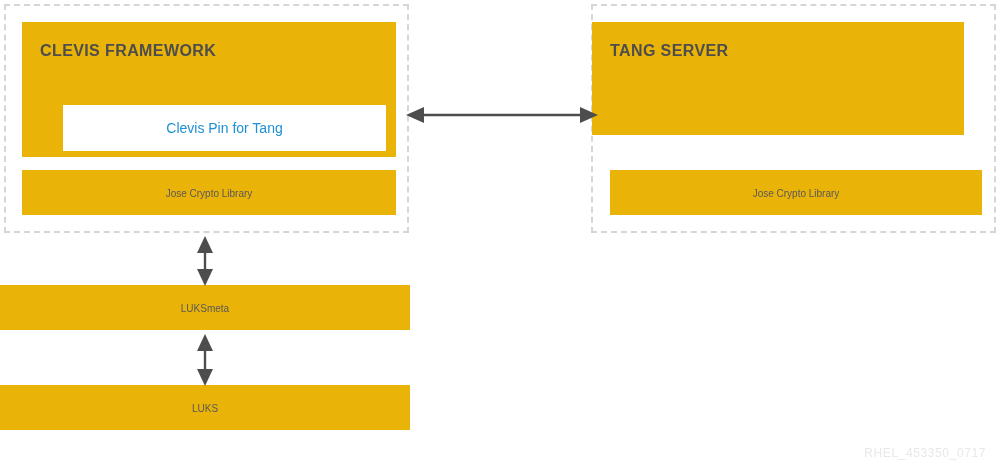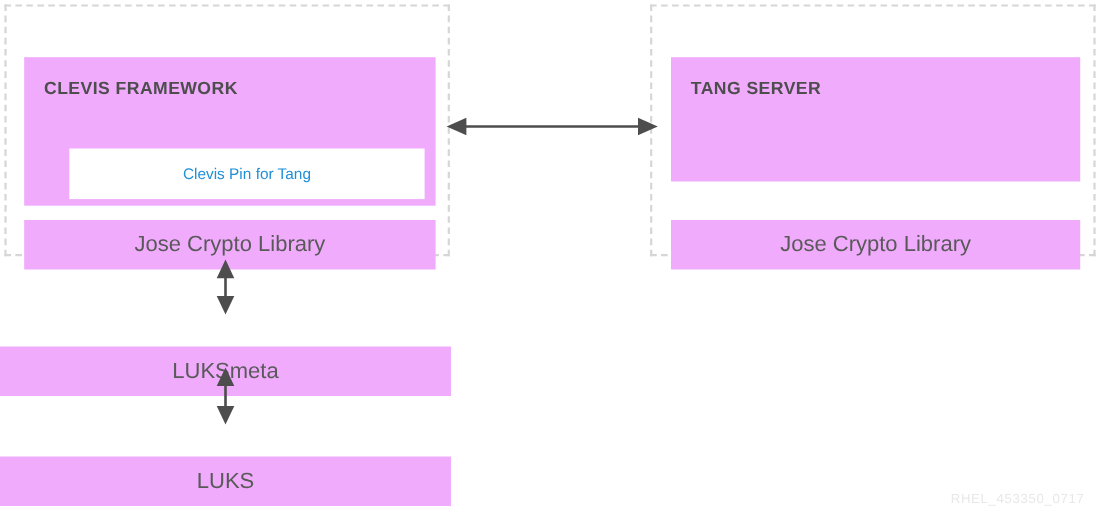--- a/index.html
+++ b/index.html
@@ -28,45 +28,44 @@
     border: 2px dashed #d6d6d6;
     background: transparent;
   }
   #zone-clevis { left: 4px;   top: 4px; width: 405px; height: 229px; }
   #zone-tang   { left: 591px; top: 4px; width: 405px; height: 229px; }
 
   
   .panel {
     position: absolute;
     box-sizing: border-box;
-    background: #f0abfc;
-    margin-top: 30px;
+    background: #eab308;
   }
   .panel-title {
     position: absolute;
     left: 18px;
     top: 20px;
     font-size: 16px;
     font-weight: bold;
     letter-spacing: 0.4px;
     color: #4d4d4d;
   }
   .panel-centered-label {
     position: absolute;
     left: 0;
     right: 0;
     top: 50%;
     transform: translateY(-50%);
     text-align: center;
-    font-size: 20px;
+    font-size: 10px;
     color: #595959;
   }
 
   #panel-clevis-outer { left: 22px;  top: 22px;  width: 374px; height: 135px; }
-  #panel-tang-outer   { left: 610px; top: 22px;  width: 372px; height: 113px; padding-left: 20px; }
+  #panel-tang-outer   { left: 592px; top: 22px;  width: 372px; height: 113px; padding-left: 20px; }
   #panel-jose-left    { left: 22px;  top: 170px; width: 374px; height: 45px; }
   #panel-jose-right   { left: 610px; top: 170px; width: 372px; height: 45px; }
 
   #panel-luksmeta     { left: 0px;   top: 285px; width: 410px; height: 45px; }
   #panel-luks         { left: 0px;   top: 385px; width: 410px; height: 45px; }
 
   
   #box-clevis-pin {
     position: absolute;
     left: 41px;

